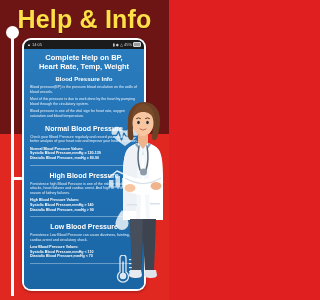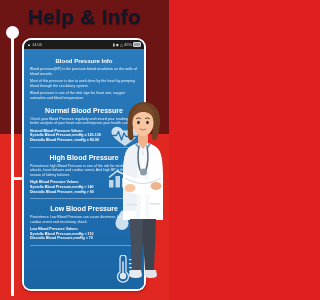--- a/index.html
+++ b/index.html
@@ -10,21 +10,21 @@
   }
   #app{position:relative;width:169px;height:300px;overflow:hidden;}
 
   
   .bg-top{position:absolute;left:0;top:0;width:169px;height:134px;background:#6d1414;}
   .bg-bottom{position:absolute;left:0;top:134px;width:169px;height:166px;background:#e02821;}
 
   
   .title{
     position:absolute;left:0;top:5px;width:169px;text-align:center;
-    font-size:21px;font-weight:bold;color:#0f172a;letter-spacing:.2px;
+    font-size:25px;font-weight:bold;color:#fde047;letter-spacing:.2px;
     text-shadow:0 1px 1px rgba(0,0,0,.35);
   }
 
   
   .pin-dot{position:absolute;left:6px;top:26px;width:13px;height:13px;border-radius:50%;background:#ffffff;}
   .pin-stem{position:absolute;left:11px;top:36px;width:3px;height:260px;background:#ffffff;}
   .pin-arm{position:absolute;left:11px;top:177px;width:17px;height:3px;background:#ffffff;}
 
   
   .phone{
@@ -130,20 +130,24 @@
           <path d="M30 14v24" stroke="#ffffff" stroke-width="3" stroke-linecap="round"></path>
           <circle cx="30" cy="42" r="6.5" fill="#ffffff"></circle>
           <rect x="42" y="8" width="11" height="2.4" fill="#ffffff"></rect>
           <rect x="42" y="16" width="8" height="2.4" fill="#ffffff"></rect>
           <rect x="42" y="24" width="11" height="2.4" fill="#ffffff"></rect>
           <rect x="42" y="32" width="8" height="2.4" fill="#ffffff"></rect>
         </svg>
 
         <div class="card-body">
 
+          <div class="app-head">
+            <div>Complete Help on BP,</div>
+            <div>Heart Rate, Temp, Weight</div>
+          </div>
 
           <div>
             <div class="sec-title">Blood Pressure Info</div>
             <p class="para">Blood pressure(BP) is the pressure blood circulation on the walls of blood vessels.</p>
             <p class="para">Most of this pressure is due to work done by the heart by pumping blood through the circulatory system.</p>
             <p class="para">Blood pressure is one of the vital sign for heart rate, oxygen saturation and blood temperature.</p>
           </div>
 
           <div>
             <div class="sec-title big">Normal Blood Pressure</div>

